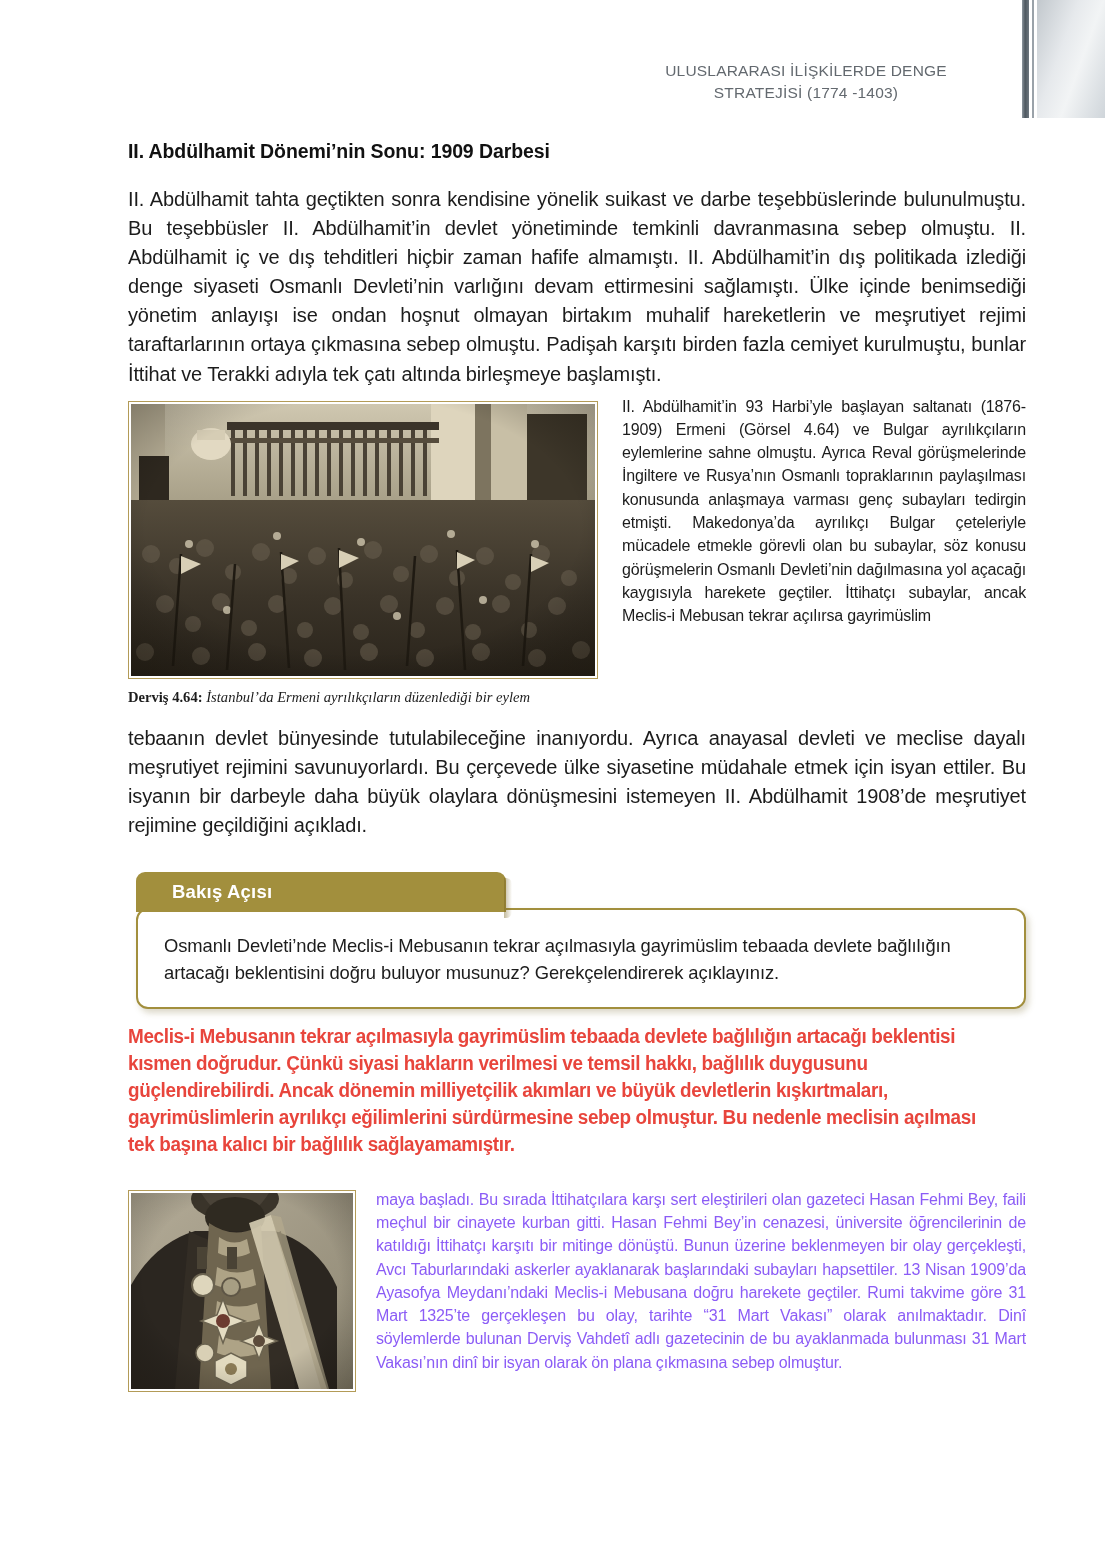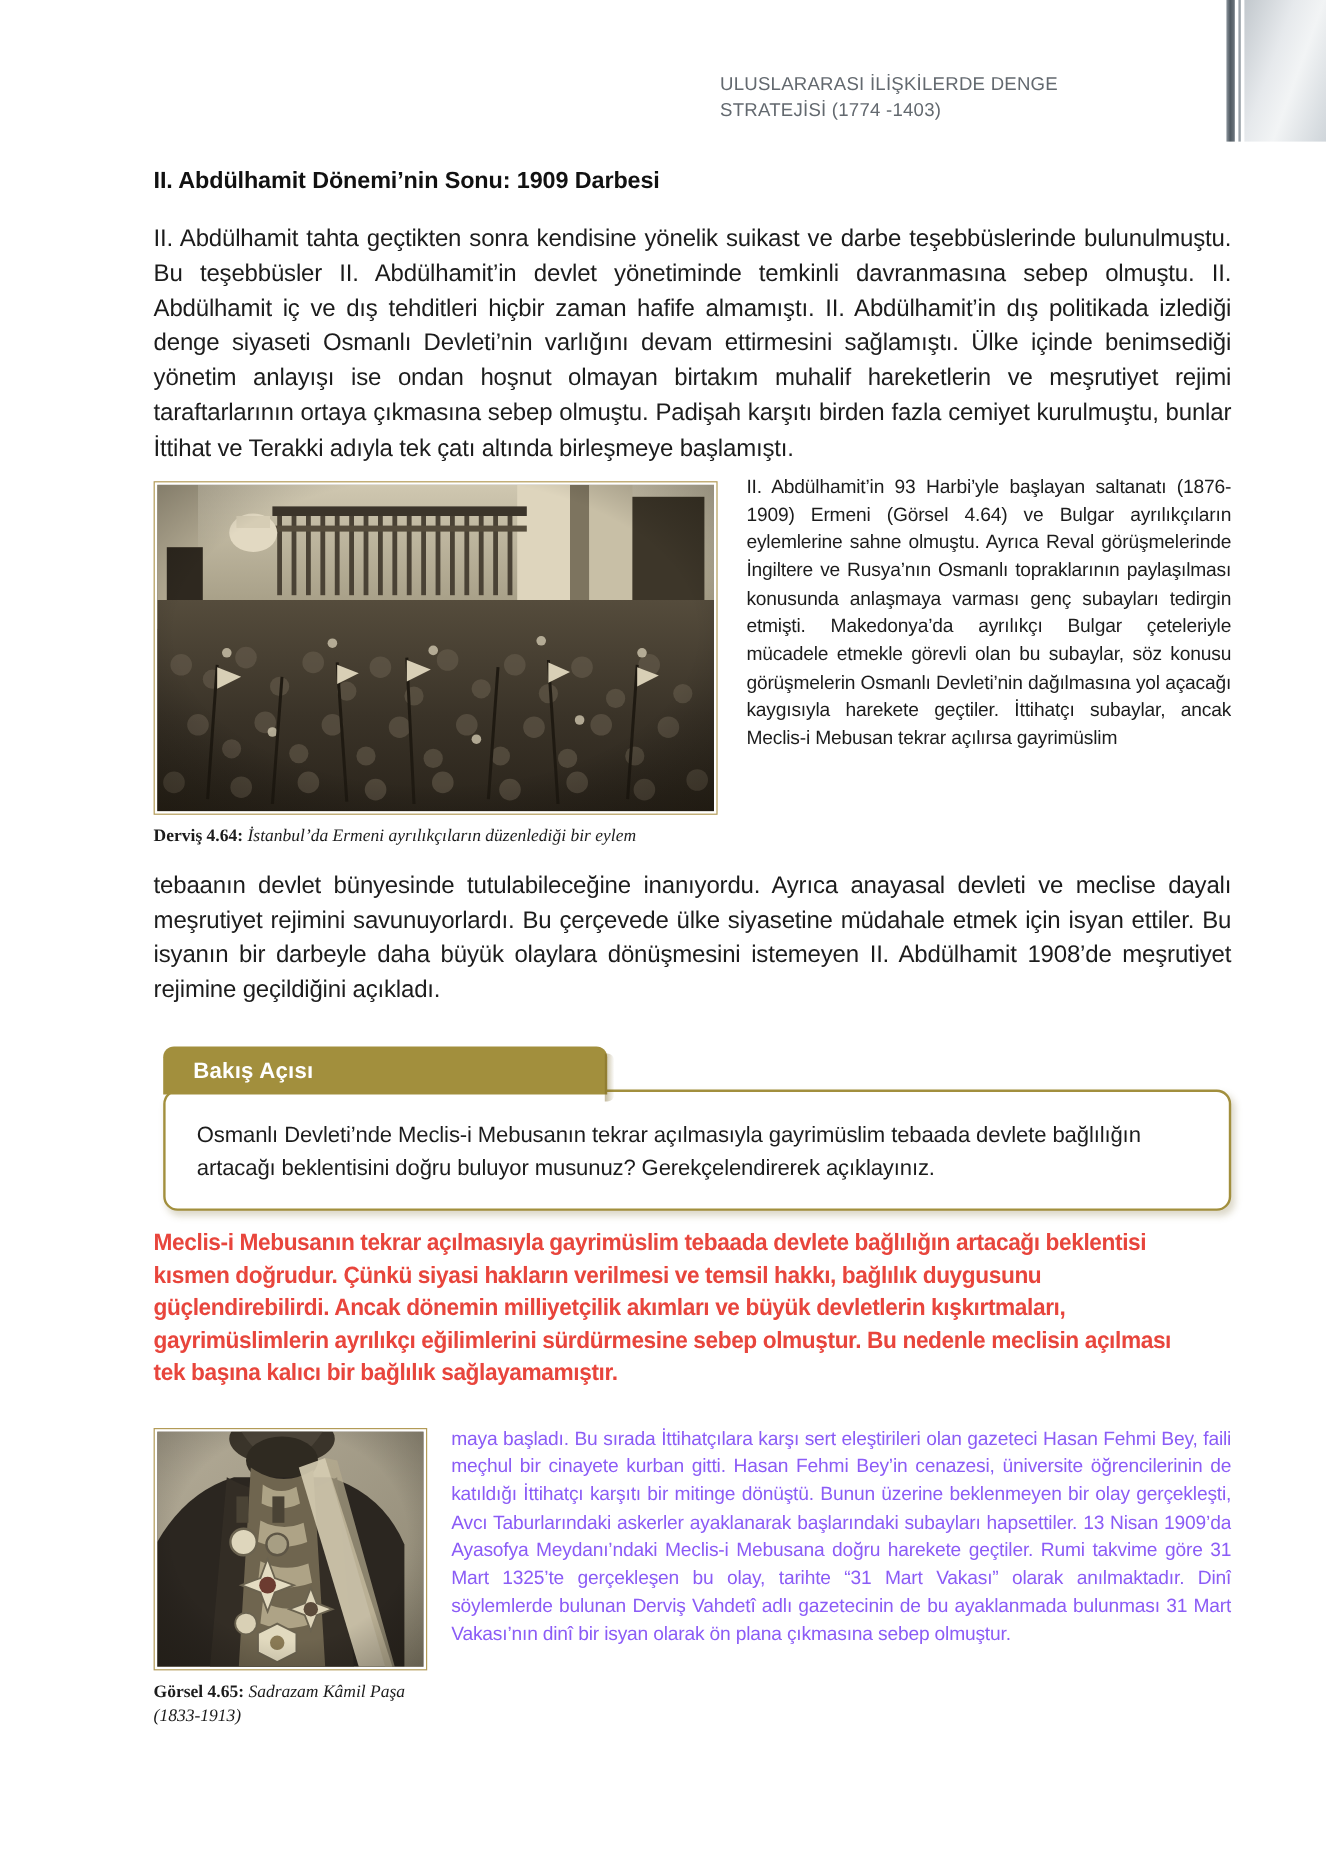--- a/index.html
+++ b/index.html
@@ -42,21 +42,21 @@
     left: 1037px;
     width: 68px;
     height: 118px;
     background: linear-gradient(110deg, #c2c8cd 0%, #e6e9ec 38%, #f2f4f5 60%, #cfd5da 100%);
   }
   .header-title {
     position: absolute;
     top: 60px;
     left: 600px;
     width: 412px;
-    text-align: left;
+    text-align: center;
     font-size: 15.5px;
     line-height: 1.42;
     letter-spacing: 0.2px;
     color: #63696f;
     font-weight: 400;
   }
   .header-title span { display: block; }
 
   
   .page {
@@ -140,21 +140,21 @@
     position: relative;
     width: 370px;
     height: 40px;
     background: #a28f3d;
     border-radius: 9px 9px 0 0;
     color: #ffffff;
     font-size: 18.5px;
     font-weight: bold;
     display: flex;
     align-items: center;
-    padding-left: 25px;
+    padding-left: 36px;
     letter-spacing: 0.2px;
     z-index: 3;
   }
   .persp-tab::after {
     content: "";
     position: absolute;
     right: -6px;
     top: 6px;
     width: 8px;
     height: 40px;
@@ -439,25 +439,20 @@
                 <g transform="translate(100,176)">
                   <path d="M-16 -8 L0 -16 L16 -8 L16 8 L0 16 L-16 8 z" fill="#e2dabf" stroke="#6b6350" stroke-width="1.5"></path>
                   <circle cx="0" cy="0" r="6" fill="#8a7a55"></circle>
                 </g>
                 <circle cx="74" cy="160" r="9" fill="#d9d0b5" stroke="#6b6350" stroke-width="1.5"></circle>
               </g>
               <rect width="222" height="196" fill="url(#vigP)"></rect>
             </svg>
           </div>
         </div>
-        <div class="caption">
-          <b>Görsel 4.65:</b>
-          <i>Sadrazam Kâmil Paşa</i><br>
-          <i>(1833-1913)</i>
-        </div>
       </div>
 
       <div class="bottom-text">maya başladı. Bu sırada İttihatçılara karşı sert eleştirileri olan gazeteci Hasan Fehmi Bey, faili meçhul bir cinayete kurban gitti. Hasan Fehmi Bey’in cenazesi, üniversite öğrencilerinin de katıldığı İttihatçı karşıtı bir mitinge dönüştü. Bunun üzerine beklenmeyen bir olay gerçekleşti, Avcı Taburlarındaki askerler ayaklanarak başlarındaki subayları hapsettiler. 13 Nisan 1909’da Ayasofya Meydanı’ndaki Meclis-i Mebusana doğru harekete geçtiler. Rumi takvime göre 31 Mart 1325’te gerçekleşen bu olay, tarihte “31 Mart Vakası” olarak anılmaktadır. Dinî söylemlerde bulunan Derviş Vahdetî adlı gazetecinin de bu ayaklanmada bulunması 31 Mart Vakası’nın dinî bir isyan olarak ön plana çıkmasına sebep olmuştur.</div>
     </div>
 
   </div>
 
 </div>
 
 </body></html>

